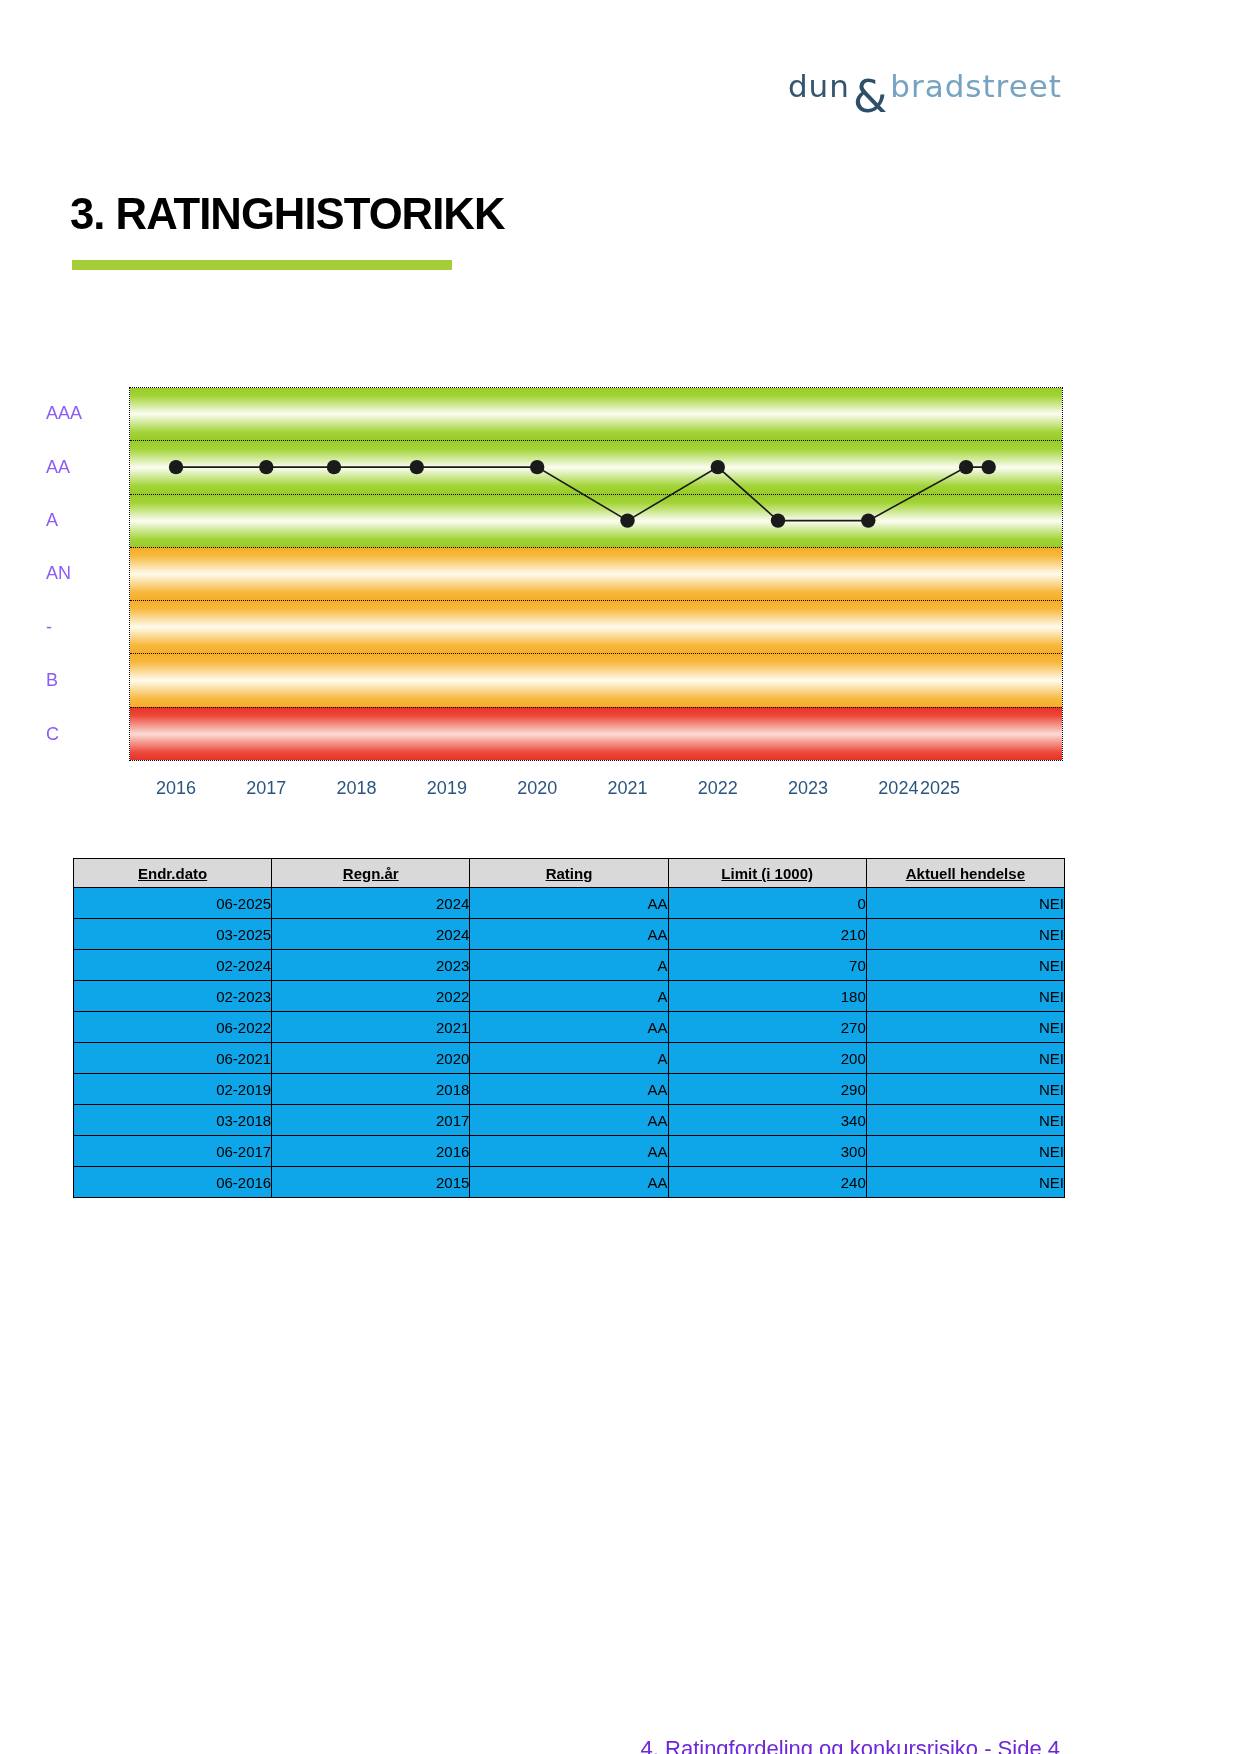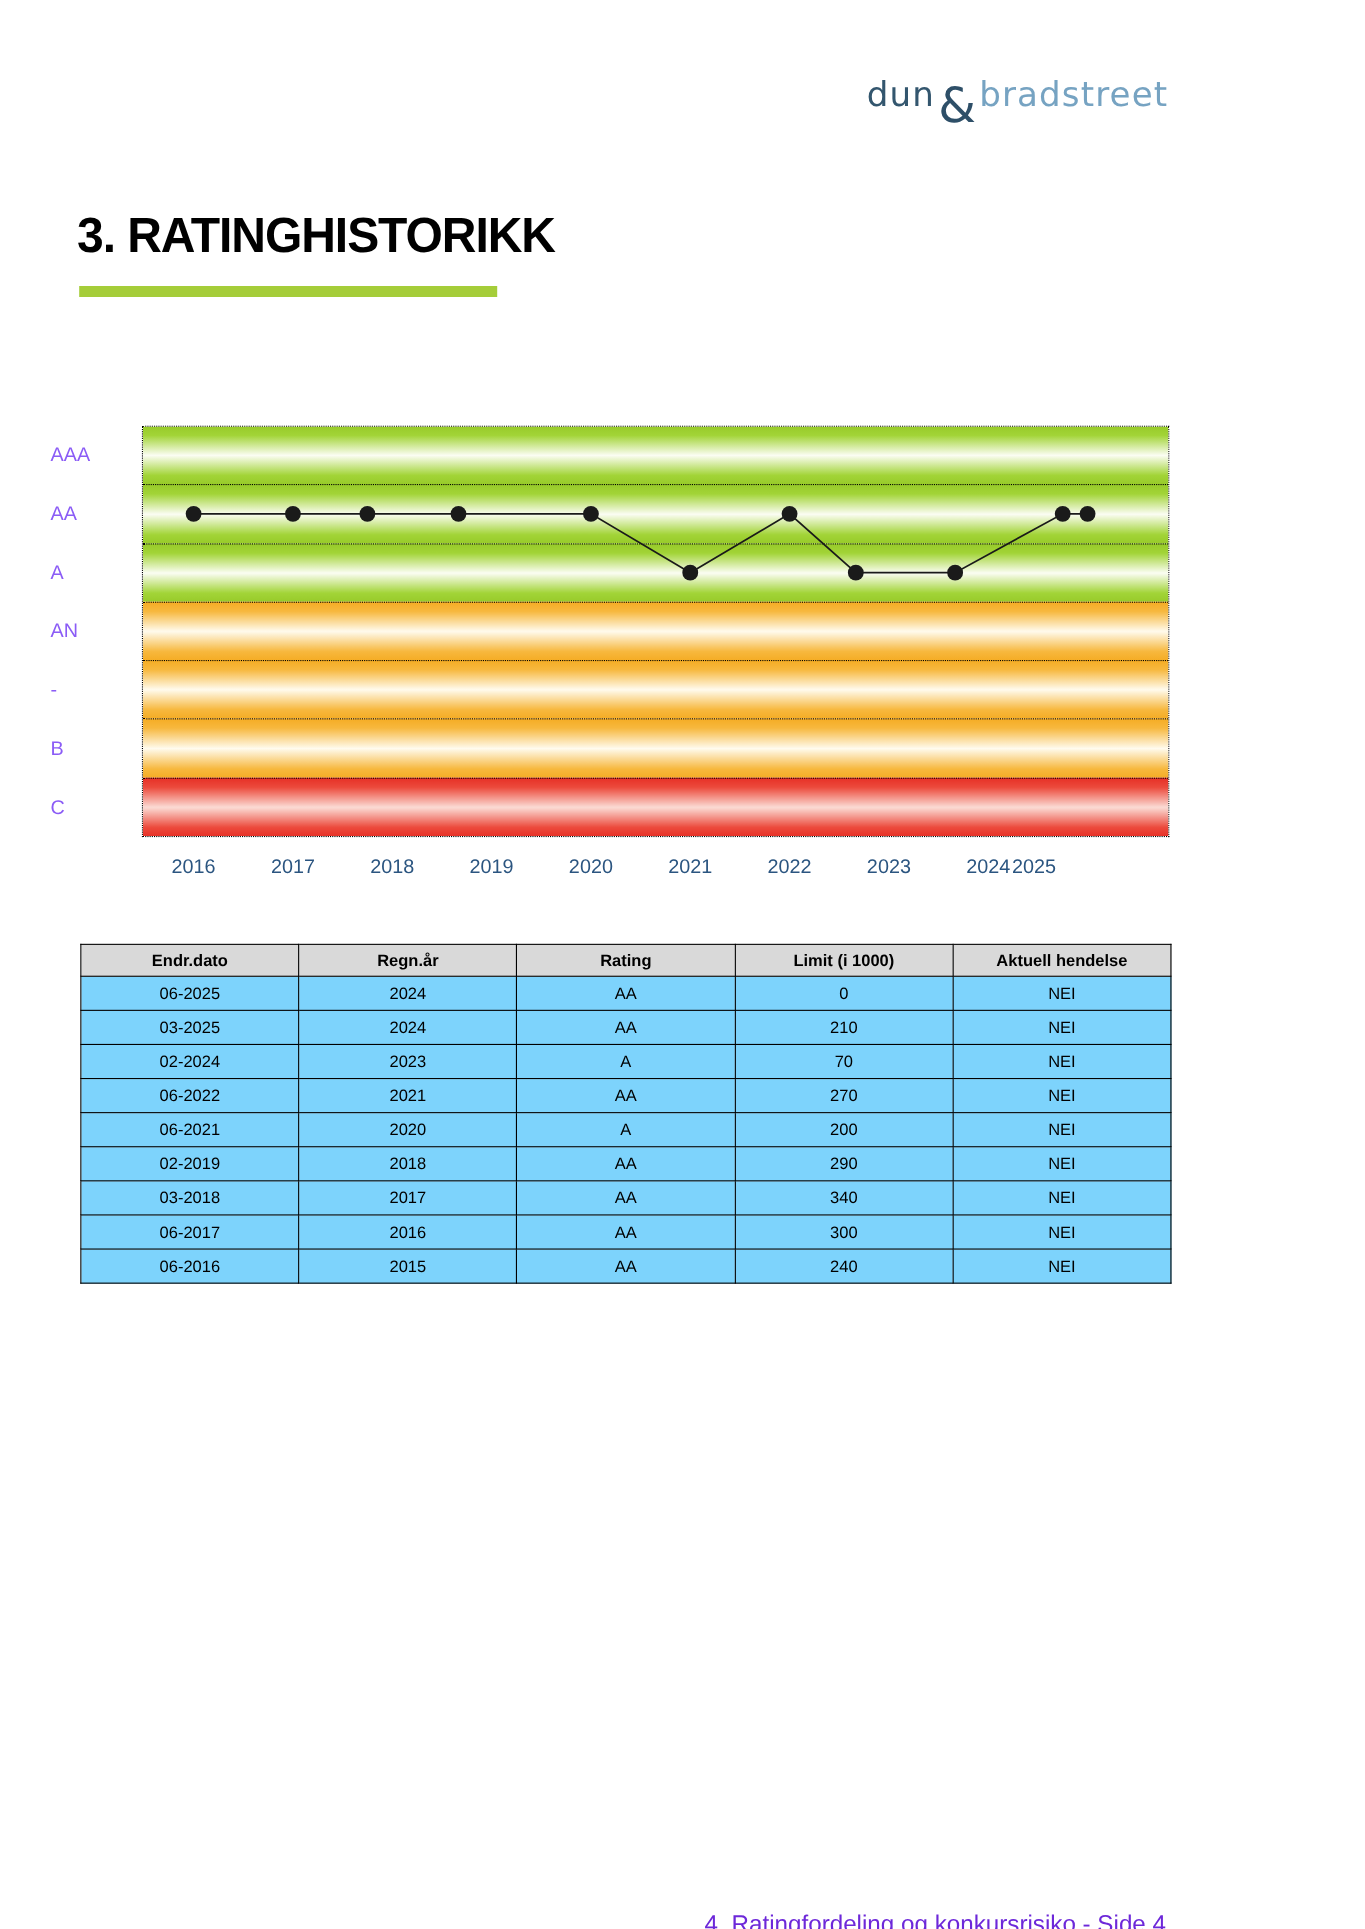--- a/index.html
+++ b/index.html
@@ -26,22 +26,22 @@
   .band-amber{background:linear-gradient(180deg,#f5ad26 0%,#f7b83e 15%,#fffbee 50%,#f7b83e 85%,#f5ad26 100%);}
   .band-red{background:linear-gradient(180deg,#e73228 0%,#ec4a3c 15%,#fbdcd5 50%,#ec4a3c 85%,#e73228 100%);}
   #chart-svg{position:absolute;left:129px;top:387px;width:934px;height:374px;pointer-events:none;}
   .band-label{position:absolute;left:46px;width:58px;height:53.4px;display:flex;align-items:center;
               font-size:18px;color:#8b5cf6;}
   .x-tick{position:absolute;top:778px;width:90px;text-align:center;font-size:18px;color:#2b5580;}
   
   #rating-table{position:absolute;left:73px;top:858px;width:992px;border-collapse:collapse;
                 table-layout:fixed;font-size:15px;}
   #rating-table th,#rating-table td{border:1px solid #000;text-align:center;padding:0;}
-  #rating-table th{background:#d9d9d9;font-weight:bold;height:28px;}
-  #rating-table td{background:#7dd3fc;height:30px;}
+  #rating-table th{background:#d9d9d9;font-weight:bold;height:28px;text-decoration:underline;}
+  #rating-table td{background:#0ea5e9;height:30px;text-align:right;}
   
   #footer{position:absolute;top:1736px;right:181px;font-size:22px;color:#6d28d9;}
 </style>
 </head>
 <body>
 
 <div id="page">
 
   <div id="logo">
     <span class="dun">dun</span>
@@ -102,20 +102,27 @@
           <td>NEI</td>
         </tr>
         <tr>
           <td>02-2024</td>
           <td>2023</td>
           <td>A</td>
           <td>70</td>
           <td>NEI</td>
         </tr>
         <tr>
+          <td>02-2023</td>
+          <td>2022</td>
+          <td>A</td>
+          <td>180</td>
+          <td>NEI</td>
+        </tr>
+        <tr>
           <td>06-2022</td>
           <td>2021</td>
           <td>AA</td>
           <td>270</td>
           <td>NEI</td>
         </tr>
         <tr>
           <td>06-2021</td>
           <td>2020</td>
           <td>A</td>

